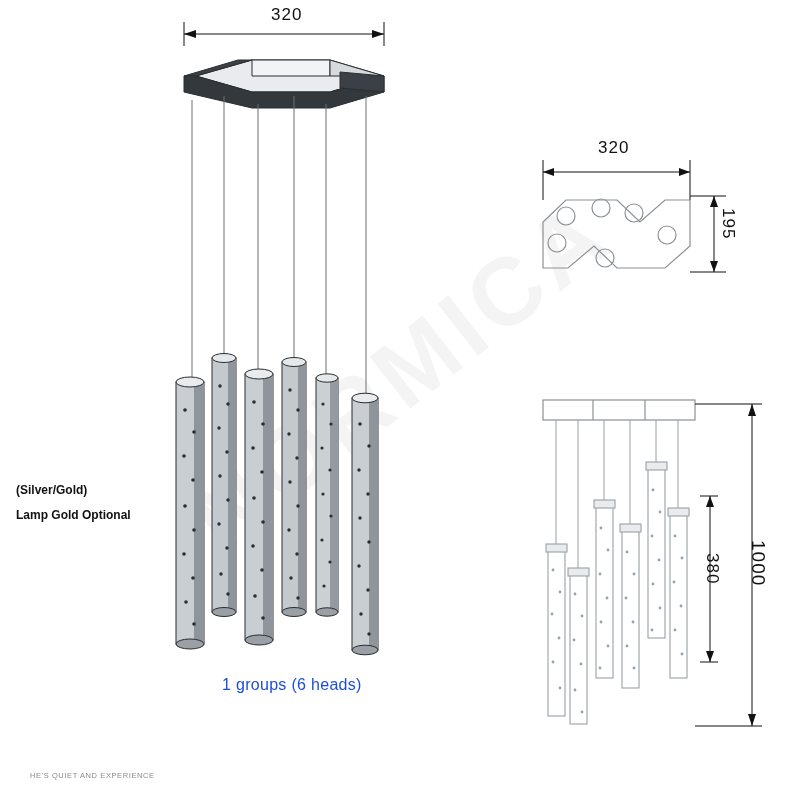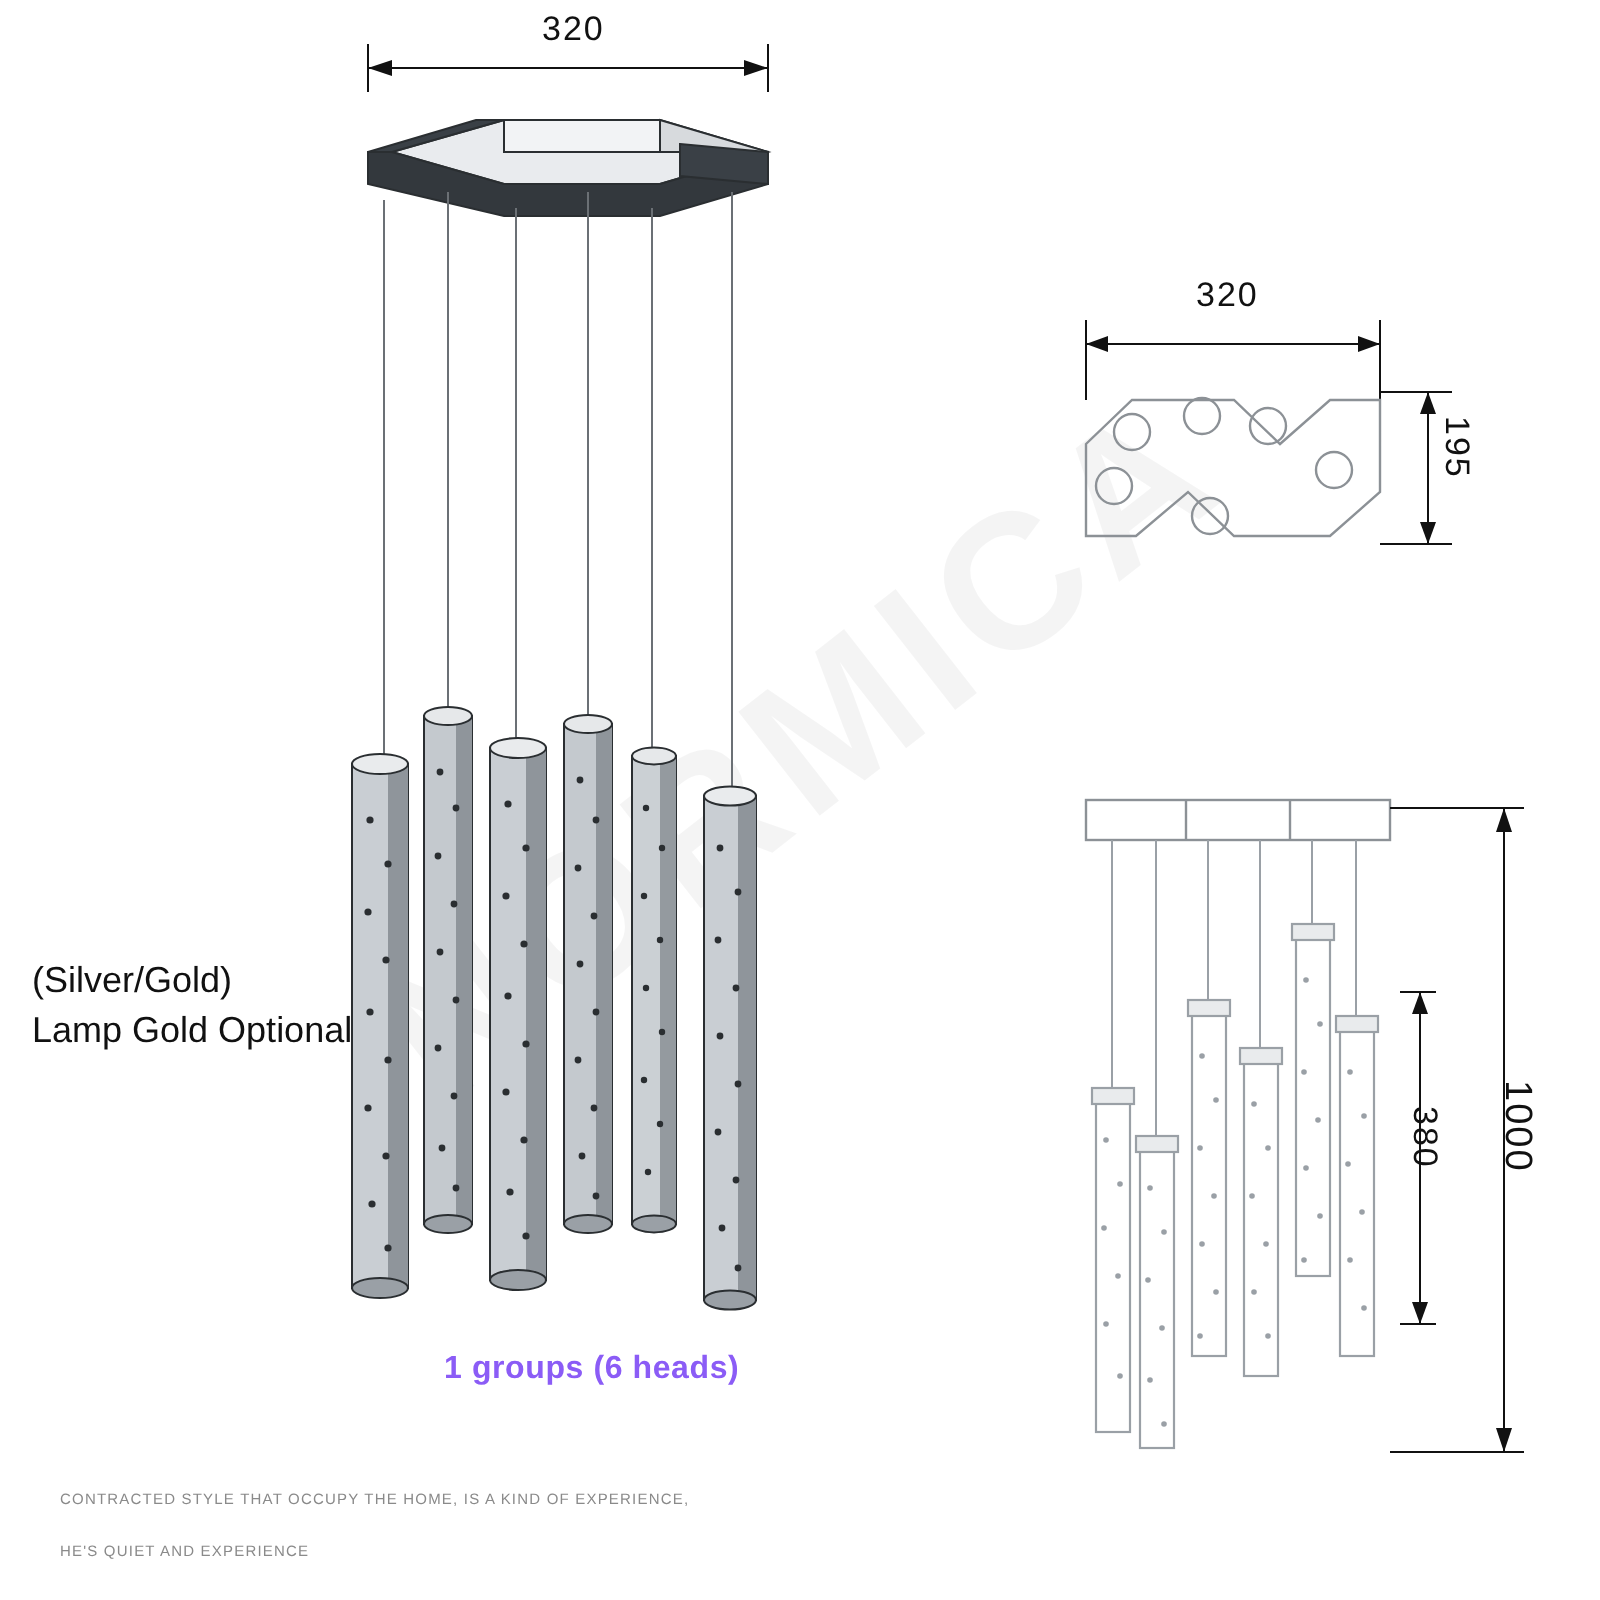--- a/index.html
+++ b/index.html
@@ -42,31 +42,31 @@
     color:#111;
     letter-spacing:1px;
   }
   .dim.vert{
     transform:rotate(90deg);
     transform-origin:left top;
   }
 
   .label{
     position:absolute;
-    font-size:18px;
+    font-size:12px;
     color:#111;
     line-height:21px;
     white-space:nowrap;
+    font-weight:bold;
   }
   .caption{
     position:absolute;
     font-size:16px;
-    color:#8b5cf6;
+    color:#1d4ed8;
     letter-spacing:.3px;
-    font-weight:bold;
   }
   .footnote{
     position:absolute;
     font-size:7.5px;
     color:#8a8a8a;
     line-height:11px;
     letter-spacing:.6px;
   }
   svg{position:absolute;left:0;top:0;overflow:visible;}
 </style>
@@ -354,16 +354,15 @@
   <div class="label" style="left:16px;top:505px;">Lamp Gold Optional</div>
 
   <div class="caption" style="left:222px;top:676px;">1 groups (6 heads)</div>
 
   <div class="dim" style="left:598px;top:138px;">320</div>
   <div class="dim vert" style="left:738px;top:208px;">195</div>
 
   <div class="dim vert" style="left:722px;top:553px;">380</div>
   <div class="dim vert" style="left:769px;top:540px;font-size:19px;">1000</div>
 
-  <div class="footnote" style="left:30px;top:744px;">CONTRACTED STYLE THAT OCCUPY THE HOME, IS A KIND OF EXPERIENCE,</div>
   <div class="footnote" style="left:30px;top:770px;">HE'S QUIET AND EXPERIENCE</div>
 
 </div>
 
 </body></html>

